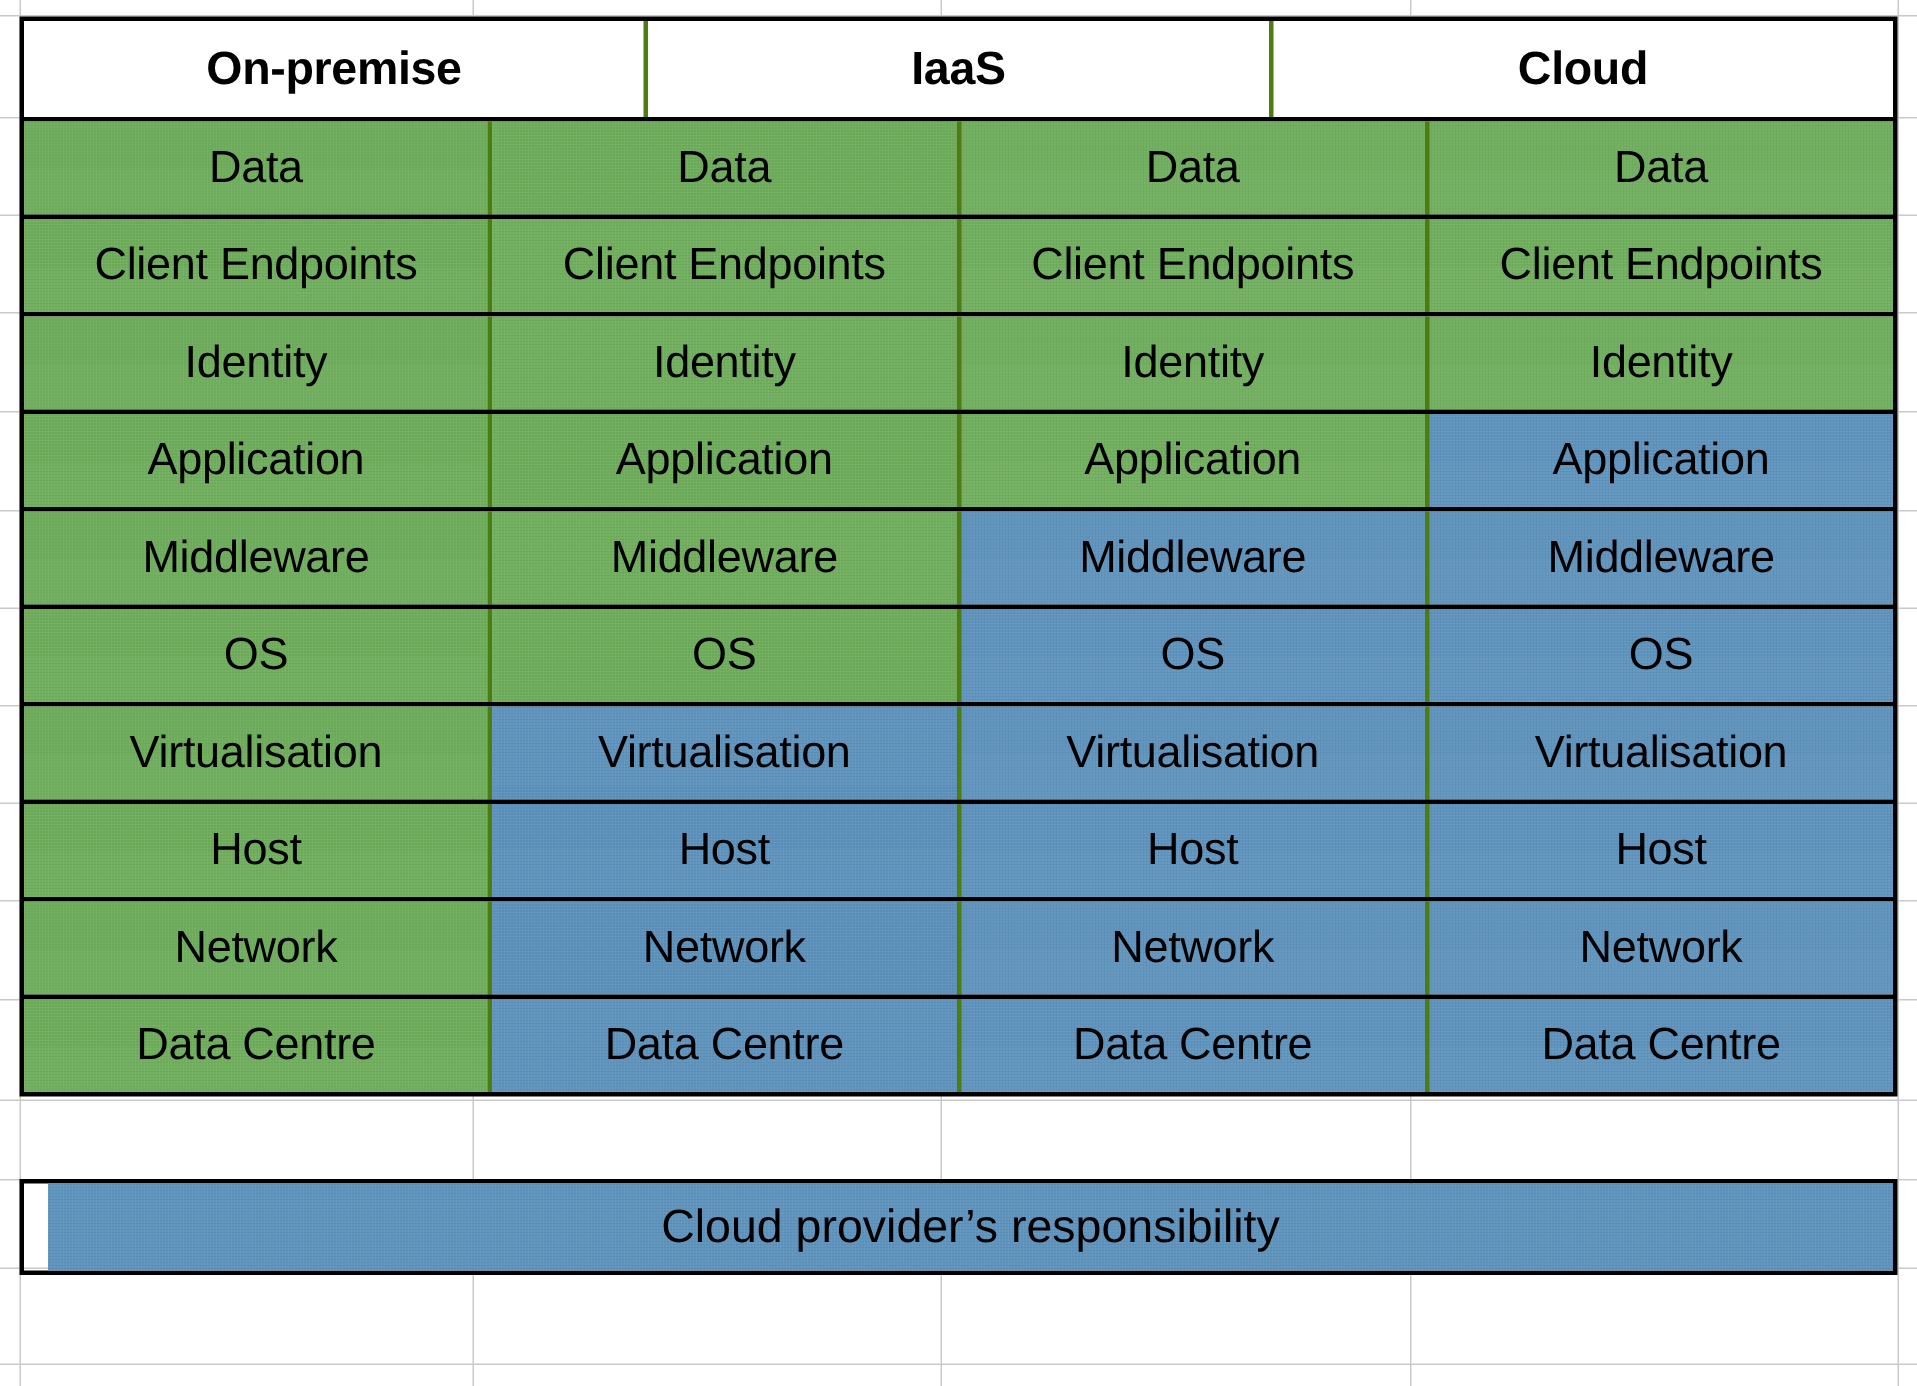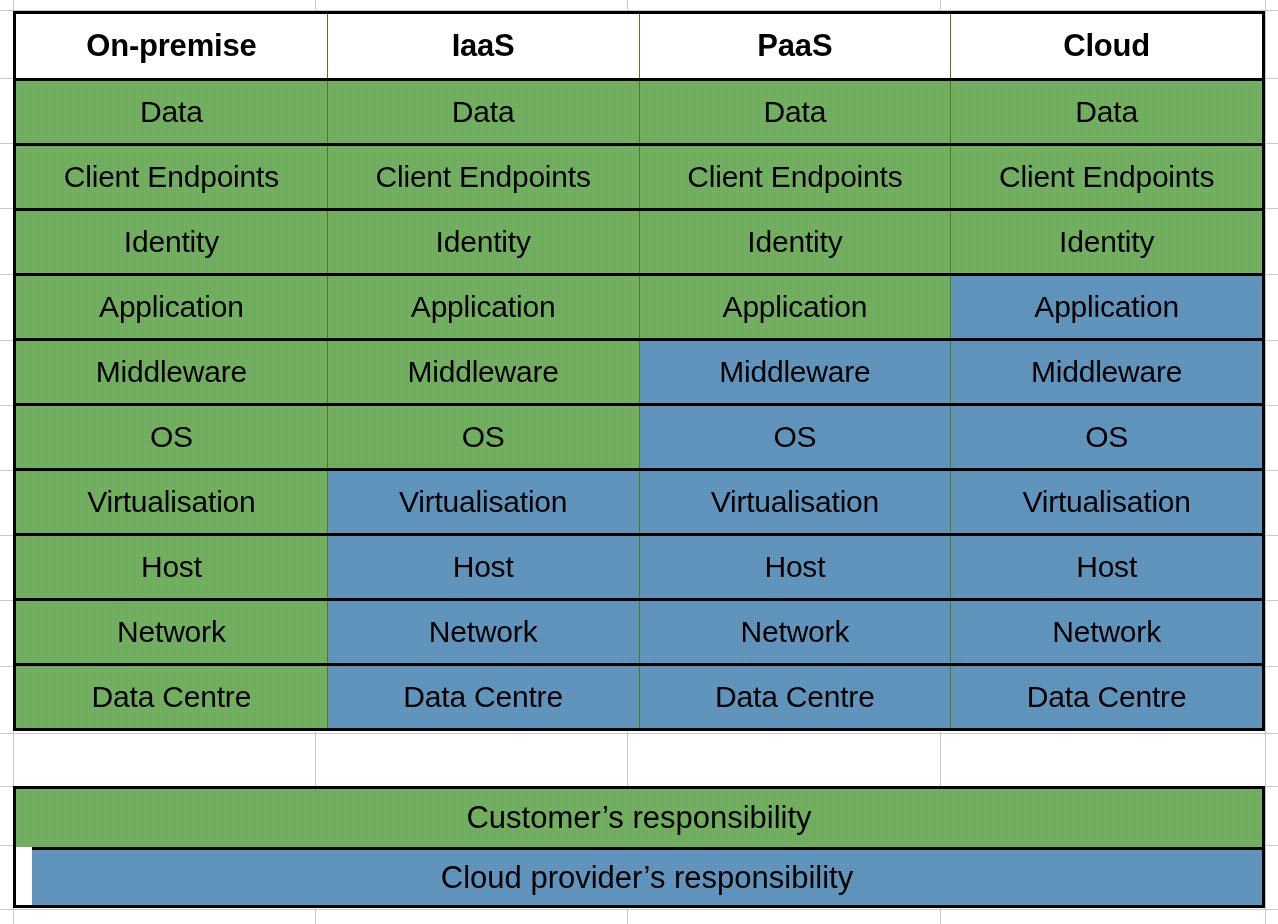--- a/index.html
+++ b/index.html
@@ -66,21 +66,21 @@
     align-items: center;
     justify-content: center;
     font-size: 30px;
     color: #000000;
     box-sizing: border-box;
     letter-spacing: -0.2px;
     white-space: nowrap;
     overflow: hidden;
   }
   .cell + .cell {
-    border-left: 1px solid #4d7c0f;
+    border-left: 3px solid #4d7c0f;
   }
   .header-row .cell {
     height: 64px;
     background: #ffffff;
     font-weight: bold;
     font-size: 31px;
   }
   .cell.green { background: #6fae5c; }
   .cell.blue  { background: #5d93bd; }
 
@@ -145,21 +145,20 @@
     <div class="grid-h" style="top: 733px;"></div>
     <div class="grid-h" style="top: 786px;"></div>
     <div class="grid-h" style="top: 845px;"></div>
     <div class="grid-h" style="top: 909px;"></div>
   </div>
 
 <div id="stack">
   <div class="stack-row header-row">
       <div class="cell">On-premise</div>
       <div class="cell">IaaS</div>
-      <div class="cell">PaaS</div>
       <div class="cell">Cloud</div>
     </div>
 
 <div class="stack-row">
       <div class="cell green">Data</div>
       <div class="cell green">Data</div>
       <div class="cell green">Data</div>
       <div class="cell green">Data</div>
     </div>
     <div class="stack-row">
@@ -213,15 +212,14 @@
     <div class="stack-row">
       <div class="cell green">Data Centre</div>
       <div class="cell blue">Data Centre</div>
       <div class="cell blue">Data Centre</div>
       <div class="cell blue">Data Centre</div>
     </div>
   </div>
 
 <div id="legend">
 
-<div class="legend-bar green">Customer’s responsibility</div>
     <div class="legend-bar blue">Cloud provider’s responsibility</div>
   </div>
 
 </body></html>

